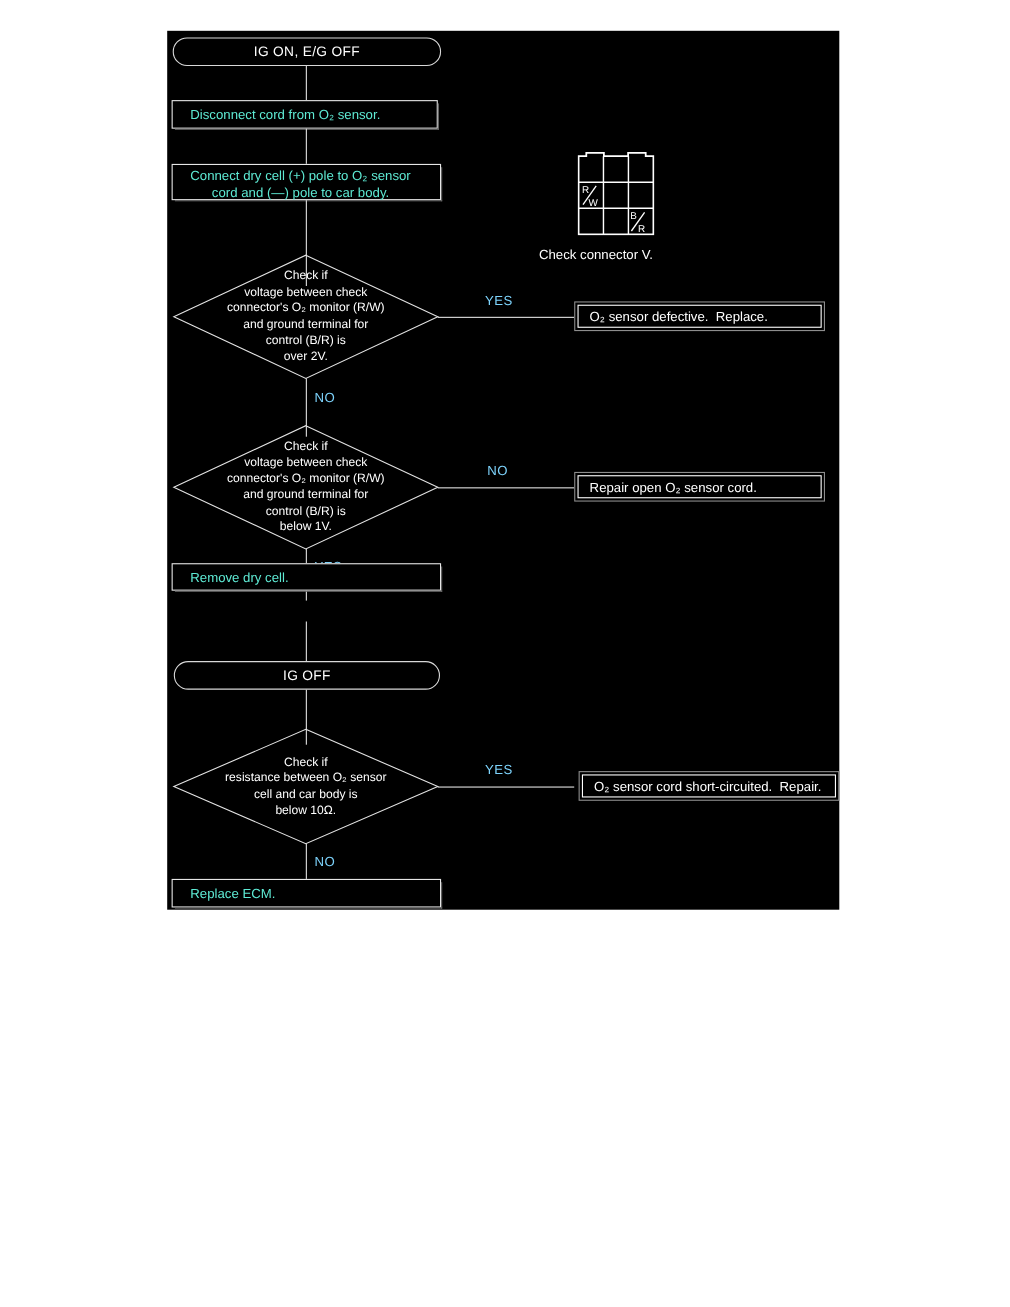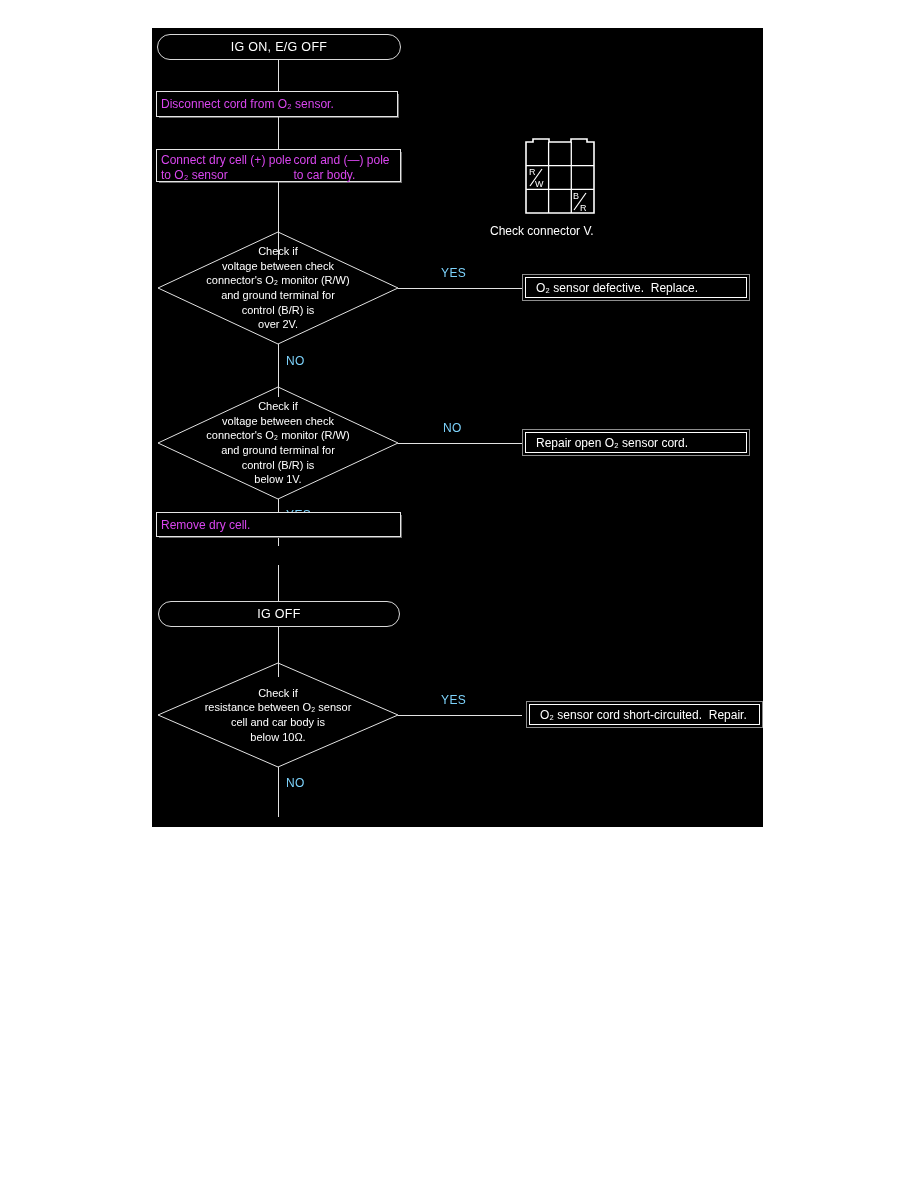--- a/index.html
+++ b/index.html
@@ -33,23 +33,23 @@
     letter-spacing:.3px;
   }
 
   
   .procbox{
     position:absolute;
     border:1px solid #e6e6e6;
     background:#000;
     box-sizing:border-box;
     display:flex;align-items:center;
-    color:#d946ef;
+    color:#5eead4;
     font-size:12px;
-    padding-left:4px;
+    padding-left:16px;
   }
   .procbox.two-line{
     align-items:flex-start;
     padding-top:3px;
     line-height:1.25;
   }
   
   .procbox::after{
     content:"";position:absolute;
     left:2px;top:2px;right:-2px;bottom:-2px;
@@ -119,21 +119,21 @@
 
     <div class="vline" style="left:126px;top:32px;height:31px;"></div>
 
     <div class="procbox" style="left:4px;top:63px;width:242px;height:26px;">
       <span>Disconnect cord from O₂ sensor.</span>
     </div>
 
     <div class="vline" style="left:126px;top:89px;height:32px;"></div>
 
     <div class="procbox two-line" style="left:4px;top:121px;width:245px;height:33px;">
-      <div style="display:flex;flex-direction:row;">
+      <div style="display:flex;flex-direction:column;align-items:center;">
         <span>Connect dry cell (+) pole to O₂ sensor</span>
         <span>cord and (—) pole to car body.</span>
       </div>
     </div>
 
     <div class="vline" style="left:126px;top:154px;height:78px;"></div>
 
     <div class="diamond" style="left:6px;top:204px;width:240px;height:112px;">
       <svg width="240" height="112" viewBox="0 0 240 112" aria-hidden="true">
         <polygon points="120,0 240,56 120,112 0,56" fill="none" stroke="#e2e2e2" stroke-width="1"></polygon>
@@ -209,20 +209,23 @@
     <div class="hline" style="left:246px;top:687px;width:124px;"></div>
     <div class="branch" style="left:289px;top:665px;">YES</div>
 
     <div class="resultbox" style="left:374px;top:673px;width:237px;height:27px;">
       <div class="inner">O₂ sensor cord short-circuited.  Repair.</div>
     </div>
 
     <div class="vline" style="left:126px;top:739px;height:50px;"></div>
     <div class="branch" style="left:134px;top:748px;">NO</div>
 
+    <div class="procbox" style="left:4px;top:771px;width:245px;height:26px;">
+      <span>Replace ECM.</span>
+    </div>
 
     <div id="connector" style="left:373px;top:110px;width:70px;height:76px;">
       <svg width="70" height="76" viewBox="0 0 70 76" aria-hidden="true">
 
         <path d="M1,4 L8,4 L8,1 L24,1 L24,4 L46,4 L46,1 L62,1 L62,4 L69,4 L69,75 L1,75 Z" fill="none" stroke="#ffffff" stroke-width="1.6"></path>
 
         <line x1="23.6" y1="4" x2="23.6" y2="75" stroke="#ffffff" stroke-width="1.3"></line>
         <line x1="46.3" y1="4" x2="46.3" y2="75" stroke="#ffffff" stroke-width="1.3"></line>
 
         <line x1="1" y1="27.6" x2="69" y2="27.6" stroke="#ffffff" stroke-width="1.3"></line>

